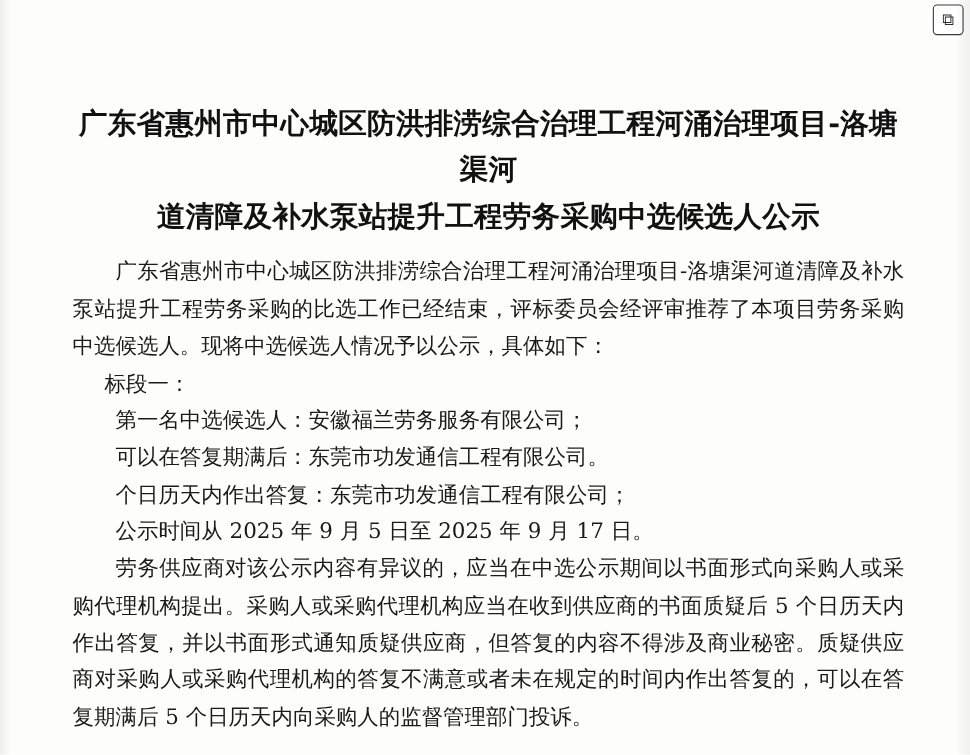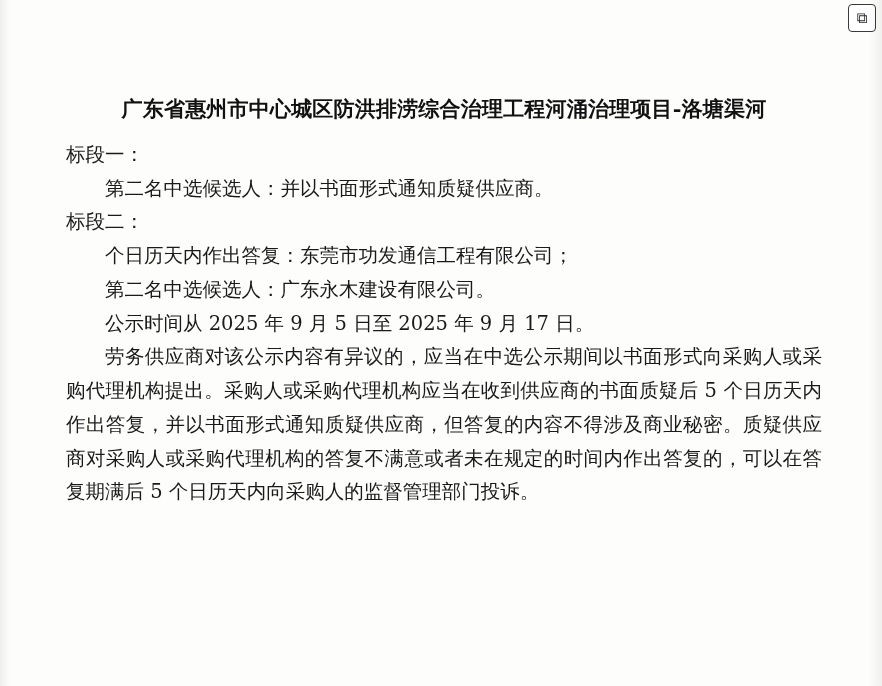--- a/index.html
+++ b/index.html
@@ -54,21 +54,21 @@
     font-family: "DejaVu Sans", "Liberation Sans", sans-serif;
     line-height: 1;
   }
   .doc {
     position: absolute;
     left: 66px;
     top: 92px;
     width: 756px;
   }
   .title {
-    font-size: 21px;
+    font-size: 26px;
     font-weight: bold;
     line-height: 1.62;
     text-align: center;
     letter-spacing: 0.2px;
     margin: 0 0 12px 0;
     color: #111;
   }
   .title .line2 {
     display: block;
   }
@@ -80,39 +80,41 @@
     color: #1a1a1a;
   }
   p {
     margin: 0;
   }
   .indent2 {
     text-indent: 2em;
   }
   .indent0 {
     text-indent: 0;
+    margin-left: 29px;
   }
 </style>
 </head>
 <body>
 
 <div class="page">
 
   <div class="corner-badge">⧉</div>
 
   <div class="doc">
 
     <h1 class="title">
       <span>广东省惠州市中心城区防洪排涝综合治理工程河涌治理项目-洛塘渠河</span>
+      <span class="line2">道清障及补水泵站提升工程劳务采购中选候选人公示</span>
     </h1>
 
     <div class="body-text">
+      <p class="indent2">广东省惠州市中心城区防洪排涝综合治理工程河涌治理项目-洛塘渠河道清障及补水泵站提升工程劳务采购的比选工作已经结束，评标委员会经评审推荐了本项目劳务采购中选候选人。现将中选候选人情况予以公示，具体如下：</p>
       <p class="indent0">标段一：</p>
-      <p class="indent2">第二名中选候选人：并以书面形式通知质疑供应商。</p>
-      <p class="indent0">标段二：</p>
+      <p class="indent2">第一名中选候选人：安徽福兰劳务服务有限公司；</p>
+      <p class="indent2">可以在答复期满后：东莞市功发通信工程有限公司。</p>
       <p class="indent2">个日历天内作出答复：东莞市功发通信工程有限公司；</p>
-      <p class="indent2">第二名中选候选人：广东永木建设有限公司。</p>
       <p class="indent2">公示时间从 2025 年 9 月 5 日至 2025 年 9 月 17 日。</p>
       <p class="indent2">劳务供应商对该公示内容有异议的，应当在中选公示期间以书面形式向采购人或采购代理机构提出。采购人或采购代理机构应当在收到供应商的书面质疑后 5 个日历天内作出答复，并以书面形式通知质疑供应商，但答复的内容不得涉及商业秘密。质疑供应商对采购人或采购代理机构的答复不满意或者未在规定的时间内作出答复的，可以在答复期满后 5 个日历天内向采购人的监督管理部门投诉。</p>
     </div>
 
   </div>
 </div>
 
 </body></html>

